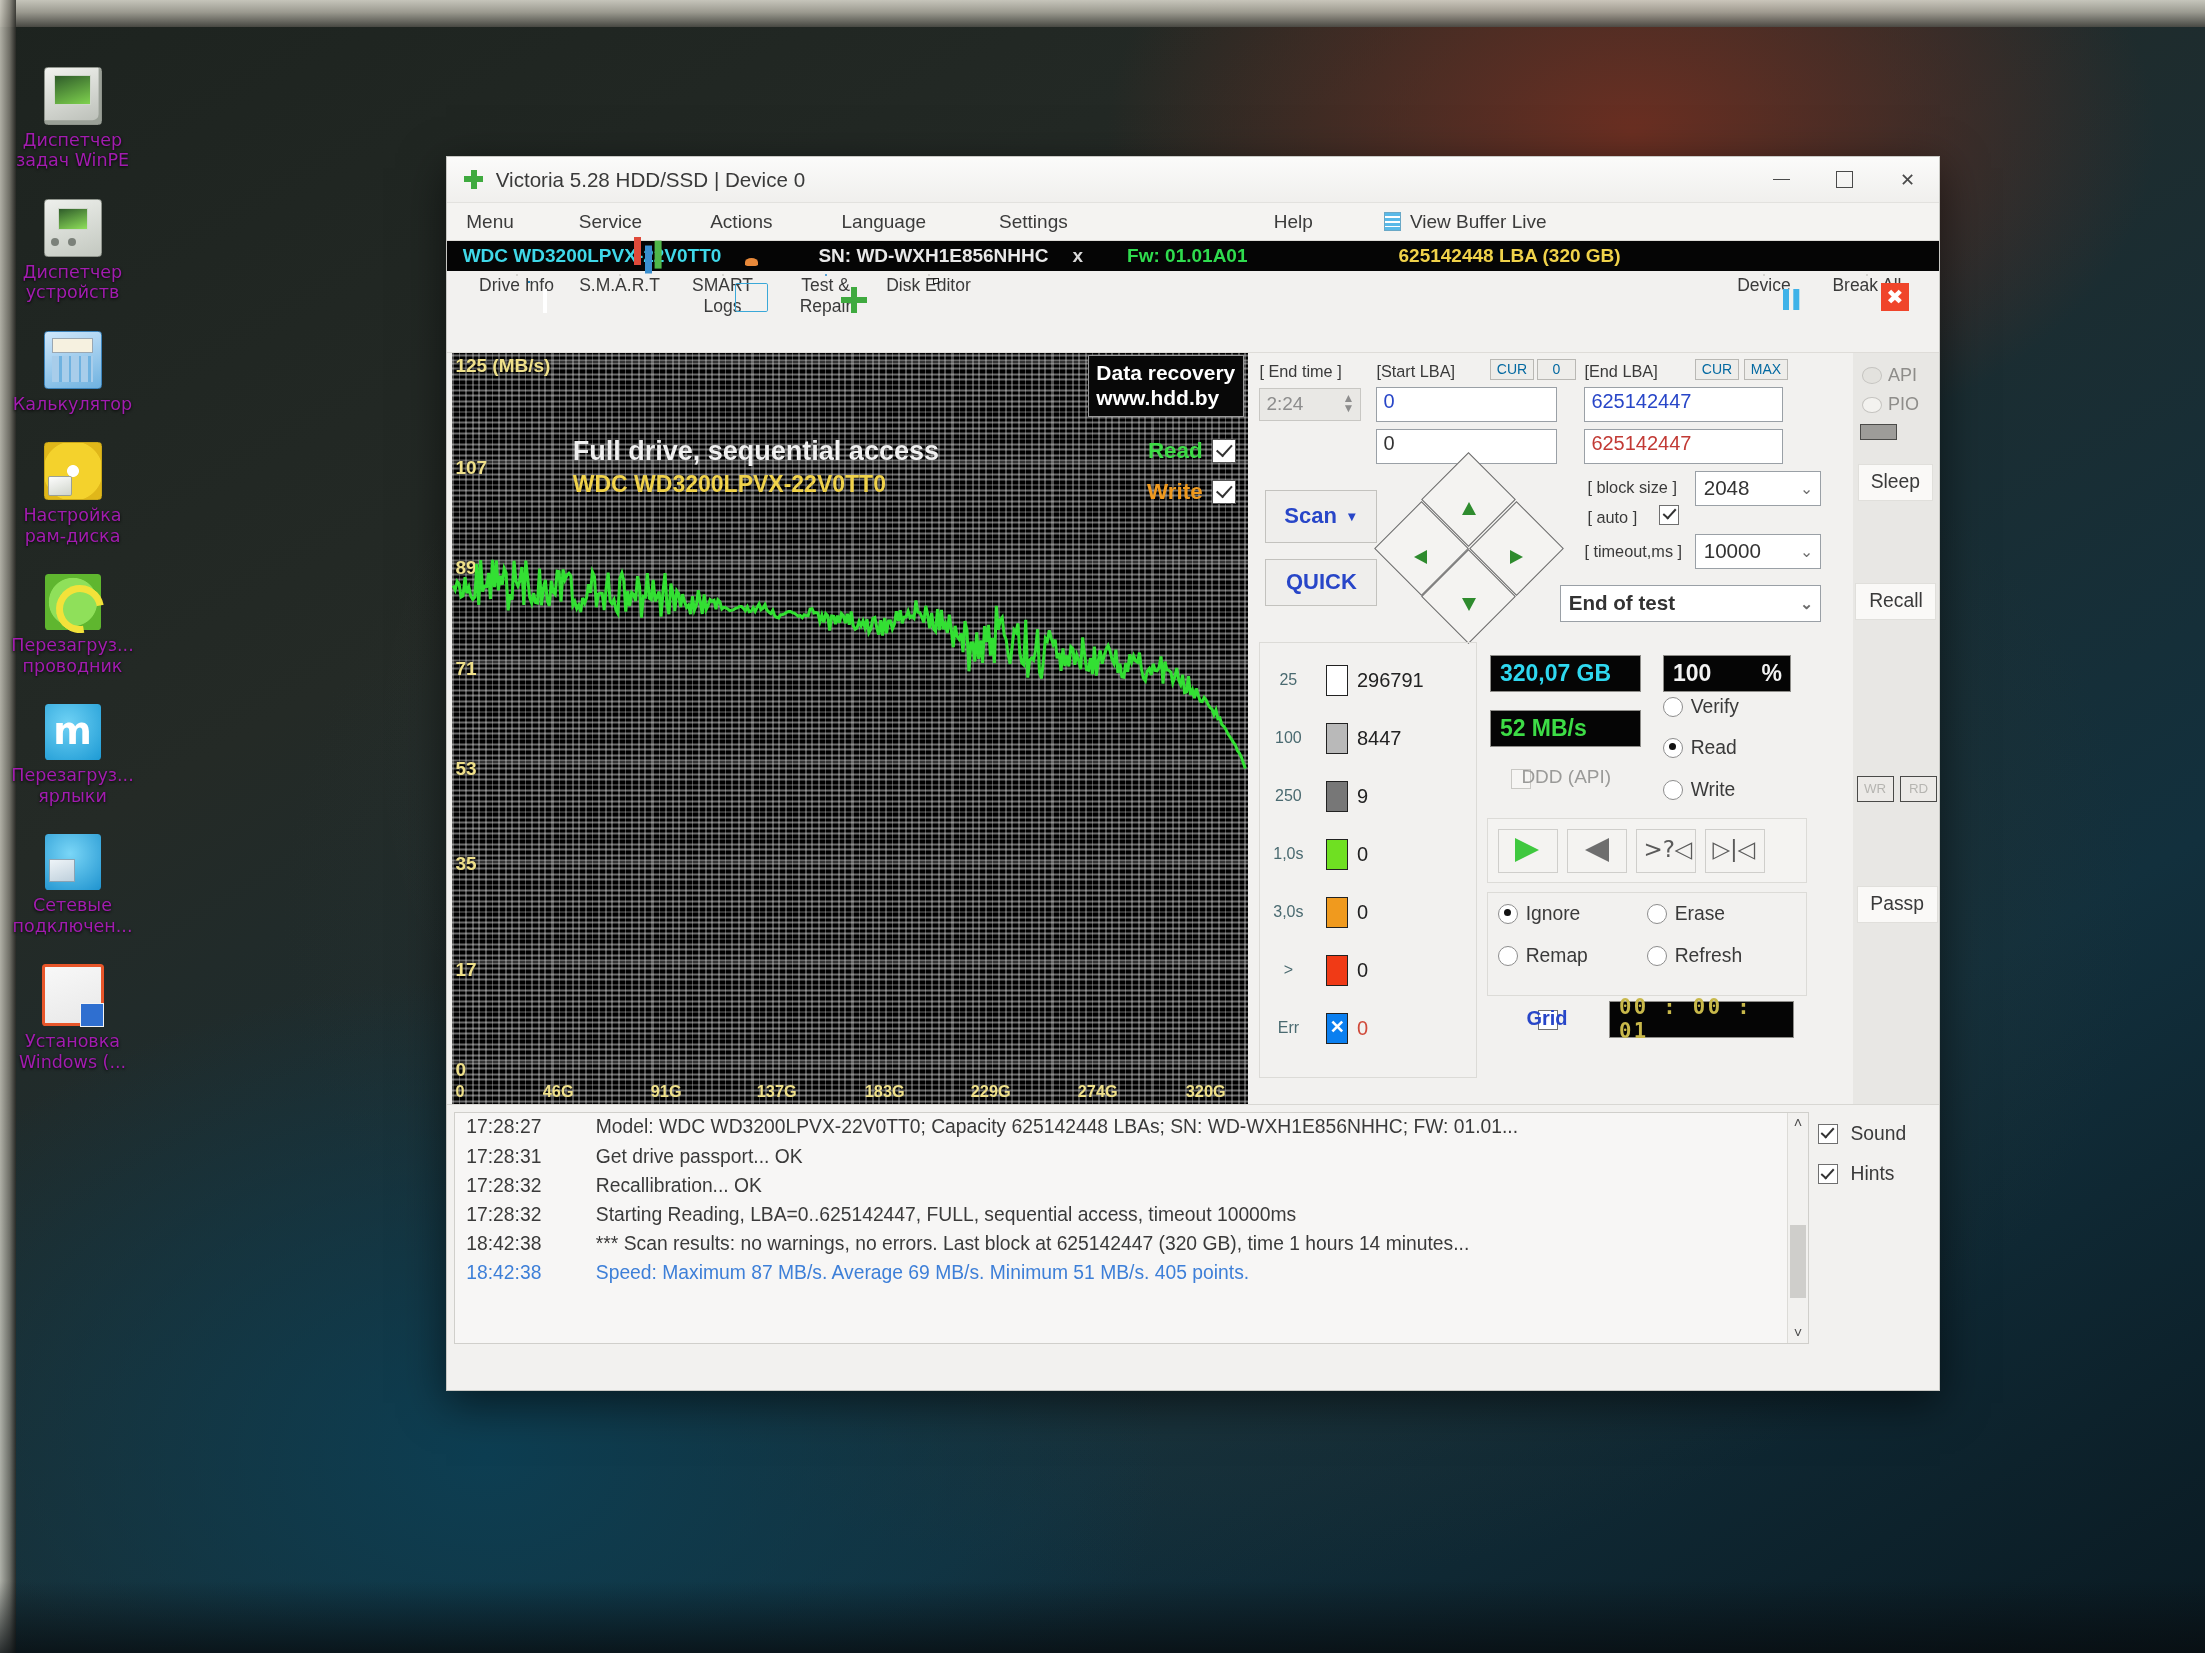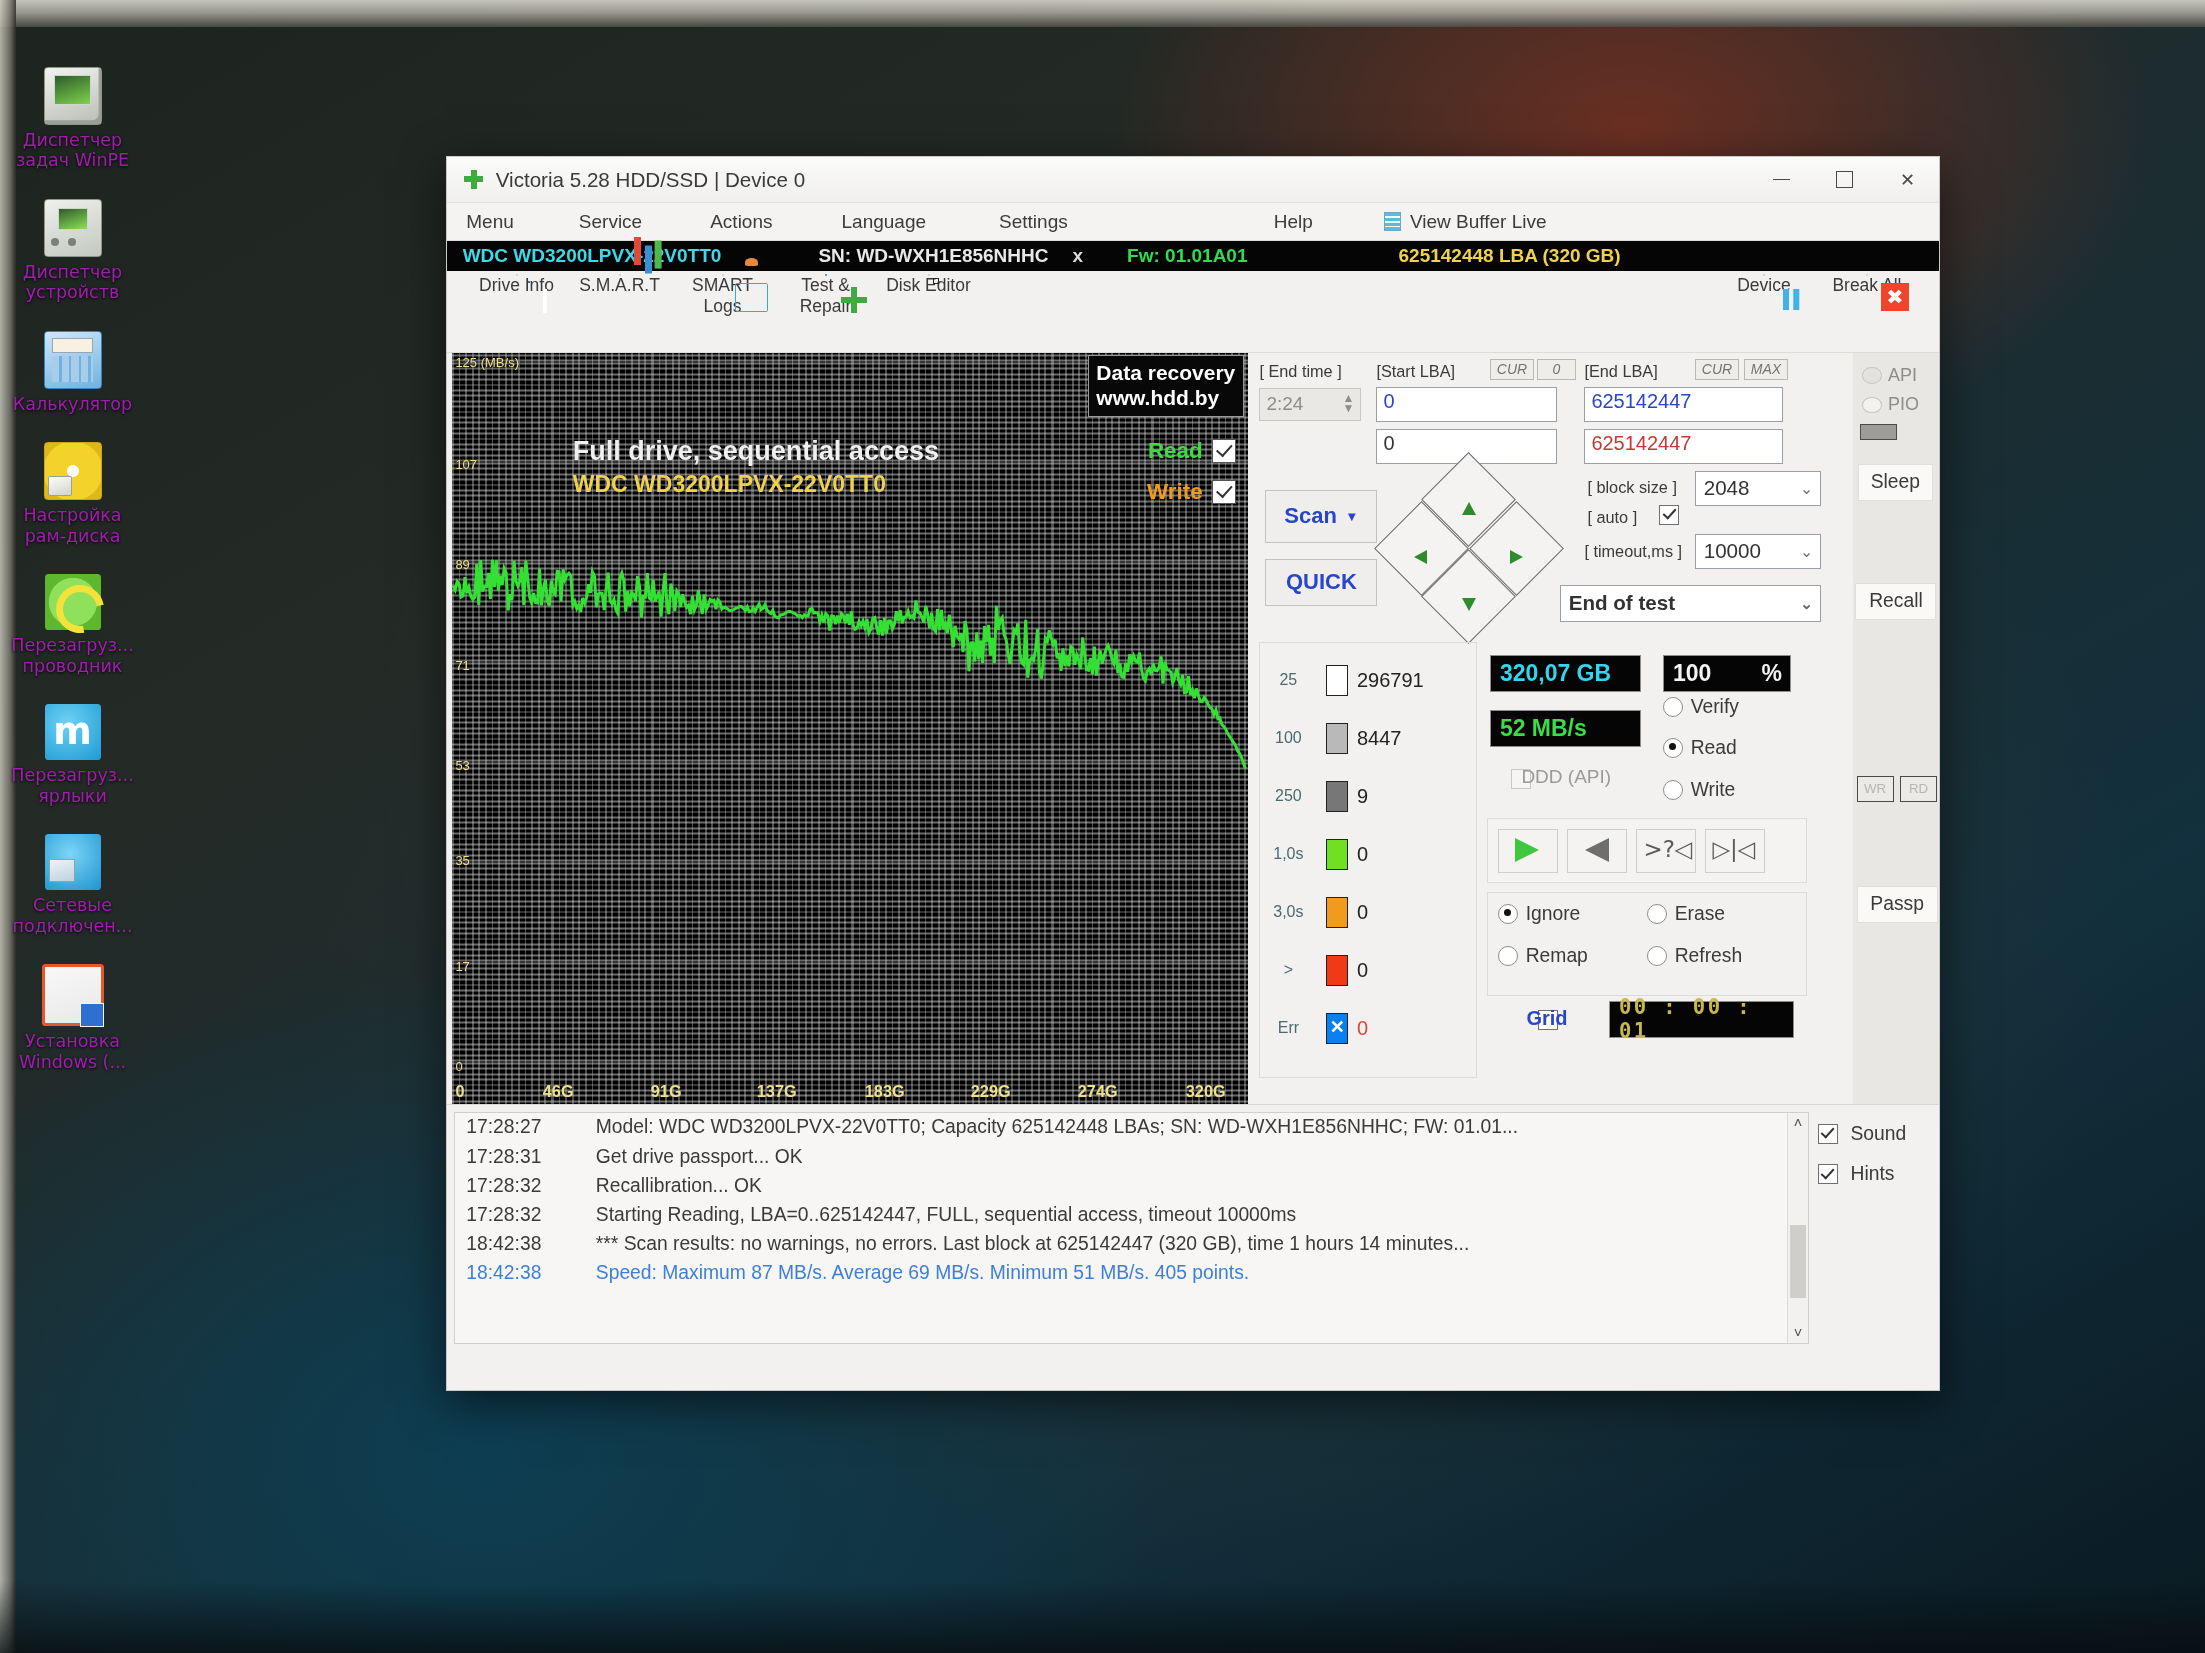--- a/index.html
+++ b/index.html
@@ -150,21 +150,21 @@
 
   
   .main-row{display:flex;height:751px;}
   .graph-panel{width:797px;background:#000;position:relative;margin-left:4.8px;}
   .graph-panel .grid{position:absolute;inset:0;
     background-image:
       repeating-linear-gradient(0deg, rgba(220,220,220,.48) 0 1.8px, rgba(0,0,0,0) 1.8px 5.4px),
       repeating-linear-gradient(90deg, rgba(220,220,220,.35) 0 1.8px, rgba(0,0,0,0) 1.8px 6.6px);
     background-size:100% 100px, 100px 100%;
     background-position:0 8.5px, 0 0;}
-  .gr-y{position:absolute;left:3.6px;color:#efe08a;font-size:13px;font-weight:normal;
+  .gr-y{position:absolute;left:3.6px;color:#efe08a;font-size:19px;font-weight:bold;
      font-family:"Liberation Sans",sans-serif;text-shadow:0 0 3.6px rgba(0,0,0,.9);}
   .gr-x{position:absolute;bottom:2.4px;color:#efe08a;font-size:16.3px;font-weight:bold;
      font-family:"Liberation Sans",sans-serif;}
   .gr-title{position:absolute;left:121px;top:83px;color:#f0f0f0;font-size:27px;font-weight:bold;}
   .gr-sub{position:absolute;left:121px;top:118px;color:#f0d24a;font-size:23px;font-weight:bold;}
   .hdd-badge{position:absolute;right:4.8px;top:2.4px;background:#080808;border:1.2px solid #9a9a9a;
     padding:3.6px 7.3px 6px 7.3px;}
   .hdd-badge div{color:#fff;font-size:21px;font-weight:bold;line-height:25px;white-space:nowrap;}
   .rw-row{position:absolute;right:12px;display:flex;align-items:center;gap:9.7px;}
   .rw-row .lb{font-size:22.4px;font-weight:bold;}
@@ -178,22 +178,22 @@
   .sidebar-col{width:86px;position:relative;background:#e8e7e4;}
 
   .lbl-sm{font-size:16.3px;color:#3a3a3a;font-family:"Liberation Sans",sans-serif;}
   .fld{background:#fff;border:0.6px solid #9aa0a6;font-size:20px;color:#2846c8;
     padding:2.4px 6px;box-sizing:border-box;font-family:"Liberation Sans",sans-serif;}
   .fld.red{color:#c23a35;}
   .fld.blk{color:#333;}
   .abs{position:absolute;}
   .spin{background:#e9e8e5;border:0.6px solid #c8c7c3;font-size:19px;color:#8d8d8d;
     padding:3.6px 6px;display:flex;align-items:center;justify-content:space-between;box-sizing:border-box;}
-  .tinybtn{border:0.6px solid #b9b8b4;background:#eeedea;font-size:14px;color:#737373;
-    padding:1.8px 5.4px;display:inline-block;font-style:italic;}
+  .tinybtn{border:0.6px solid #b9b8b4;background:#eeedea;font-size:14px;color:#0369a1;
+    padding:1.8px 5.4px;display:inline-block;}
   .bigbtn{border:0.6px solid #c3c2be;background:#efeeec;font-size:22px;font-weight:bold;
     color:#2846c8;display:flex;align-items:center;justify-content:center;box-sizing:border-box;}
   .combo{background:#fff;border:0.6px solid #9aa0a6;font-size:20.6px;color:#333;
     display:flex;align-items:center;justify-content:space-between;padding:0 7.3px;box-sizing:border-box;}
   .combo .cv{font-family:"Liberation Sans",sans-serif;}
   .chev{color:#6b6b6b;font-size:15.7px;}
   .lcd{background:#050505;border:0.6px solid #8e8d89;display:flex;align-items:center;
     padding:0 8.5px;box-sizing:border-box;}
   .lcd .v{font-size:23px;font-weight:bold;font-family:"Liberation Sans",sans-serif;}
   .lcd .v.cyan{color:#2fd8f0;}

